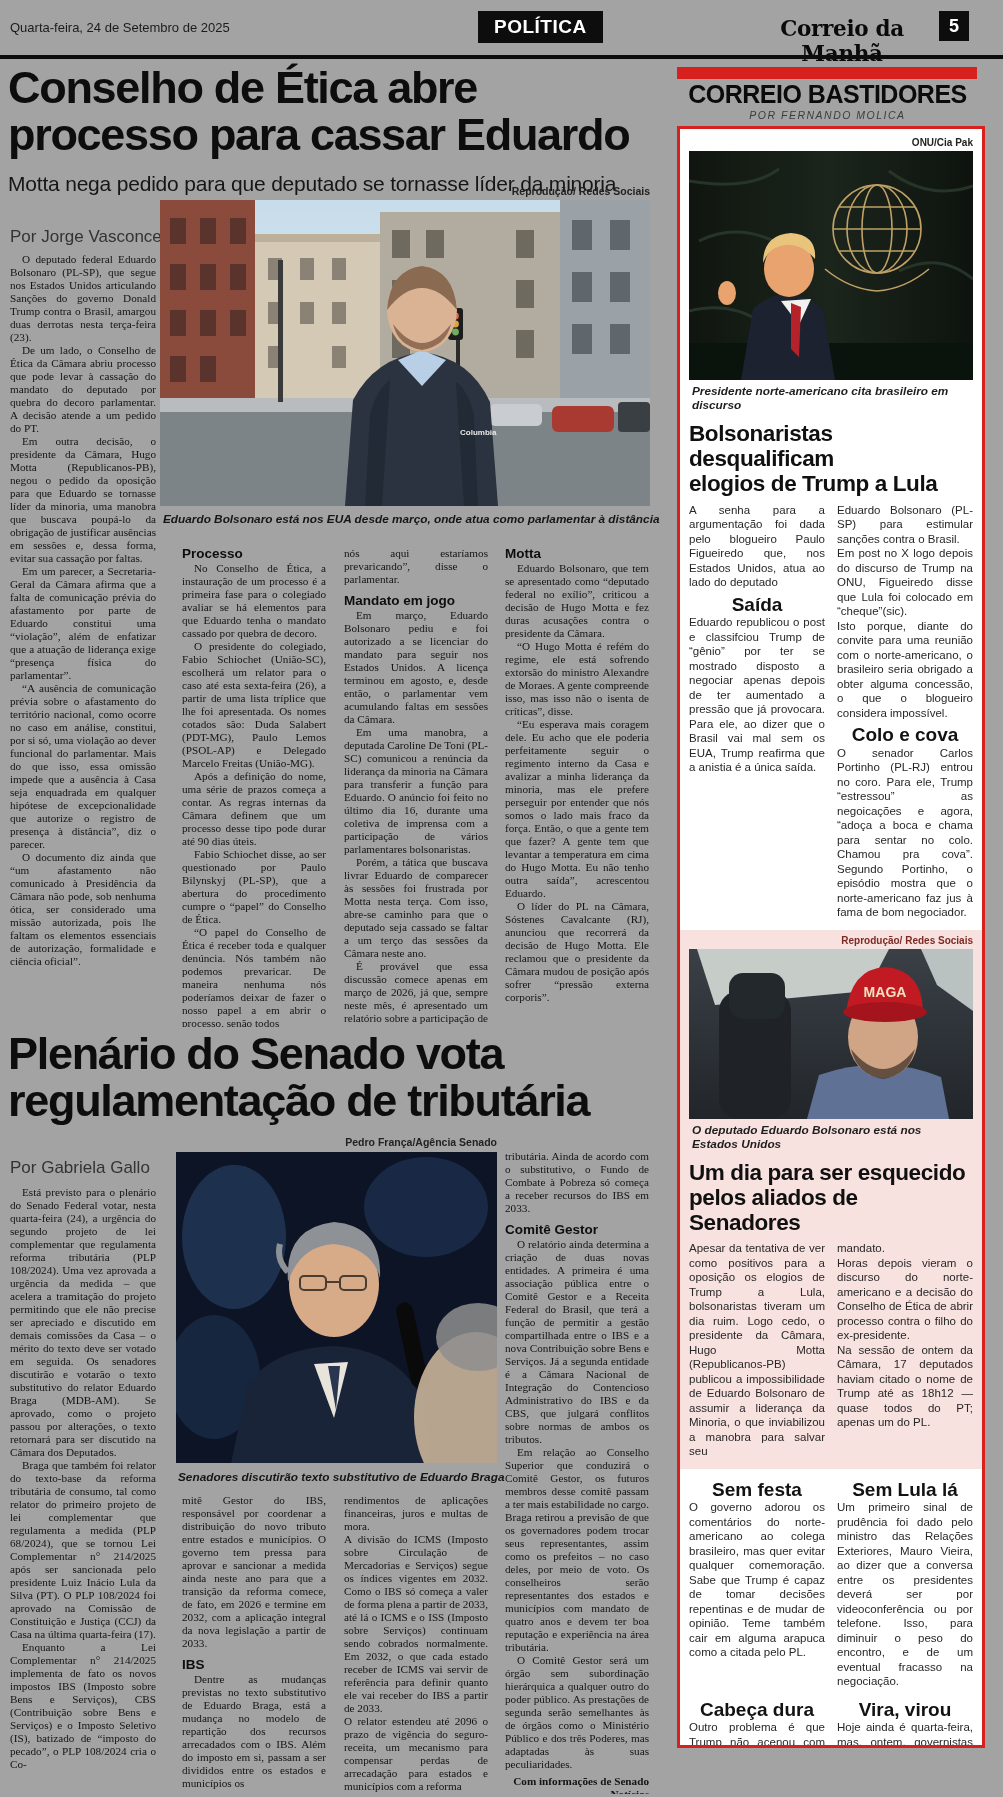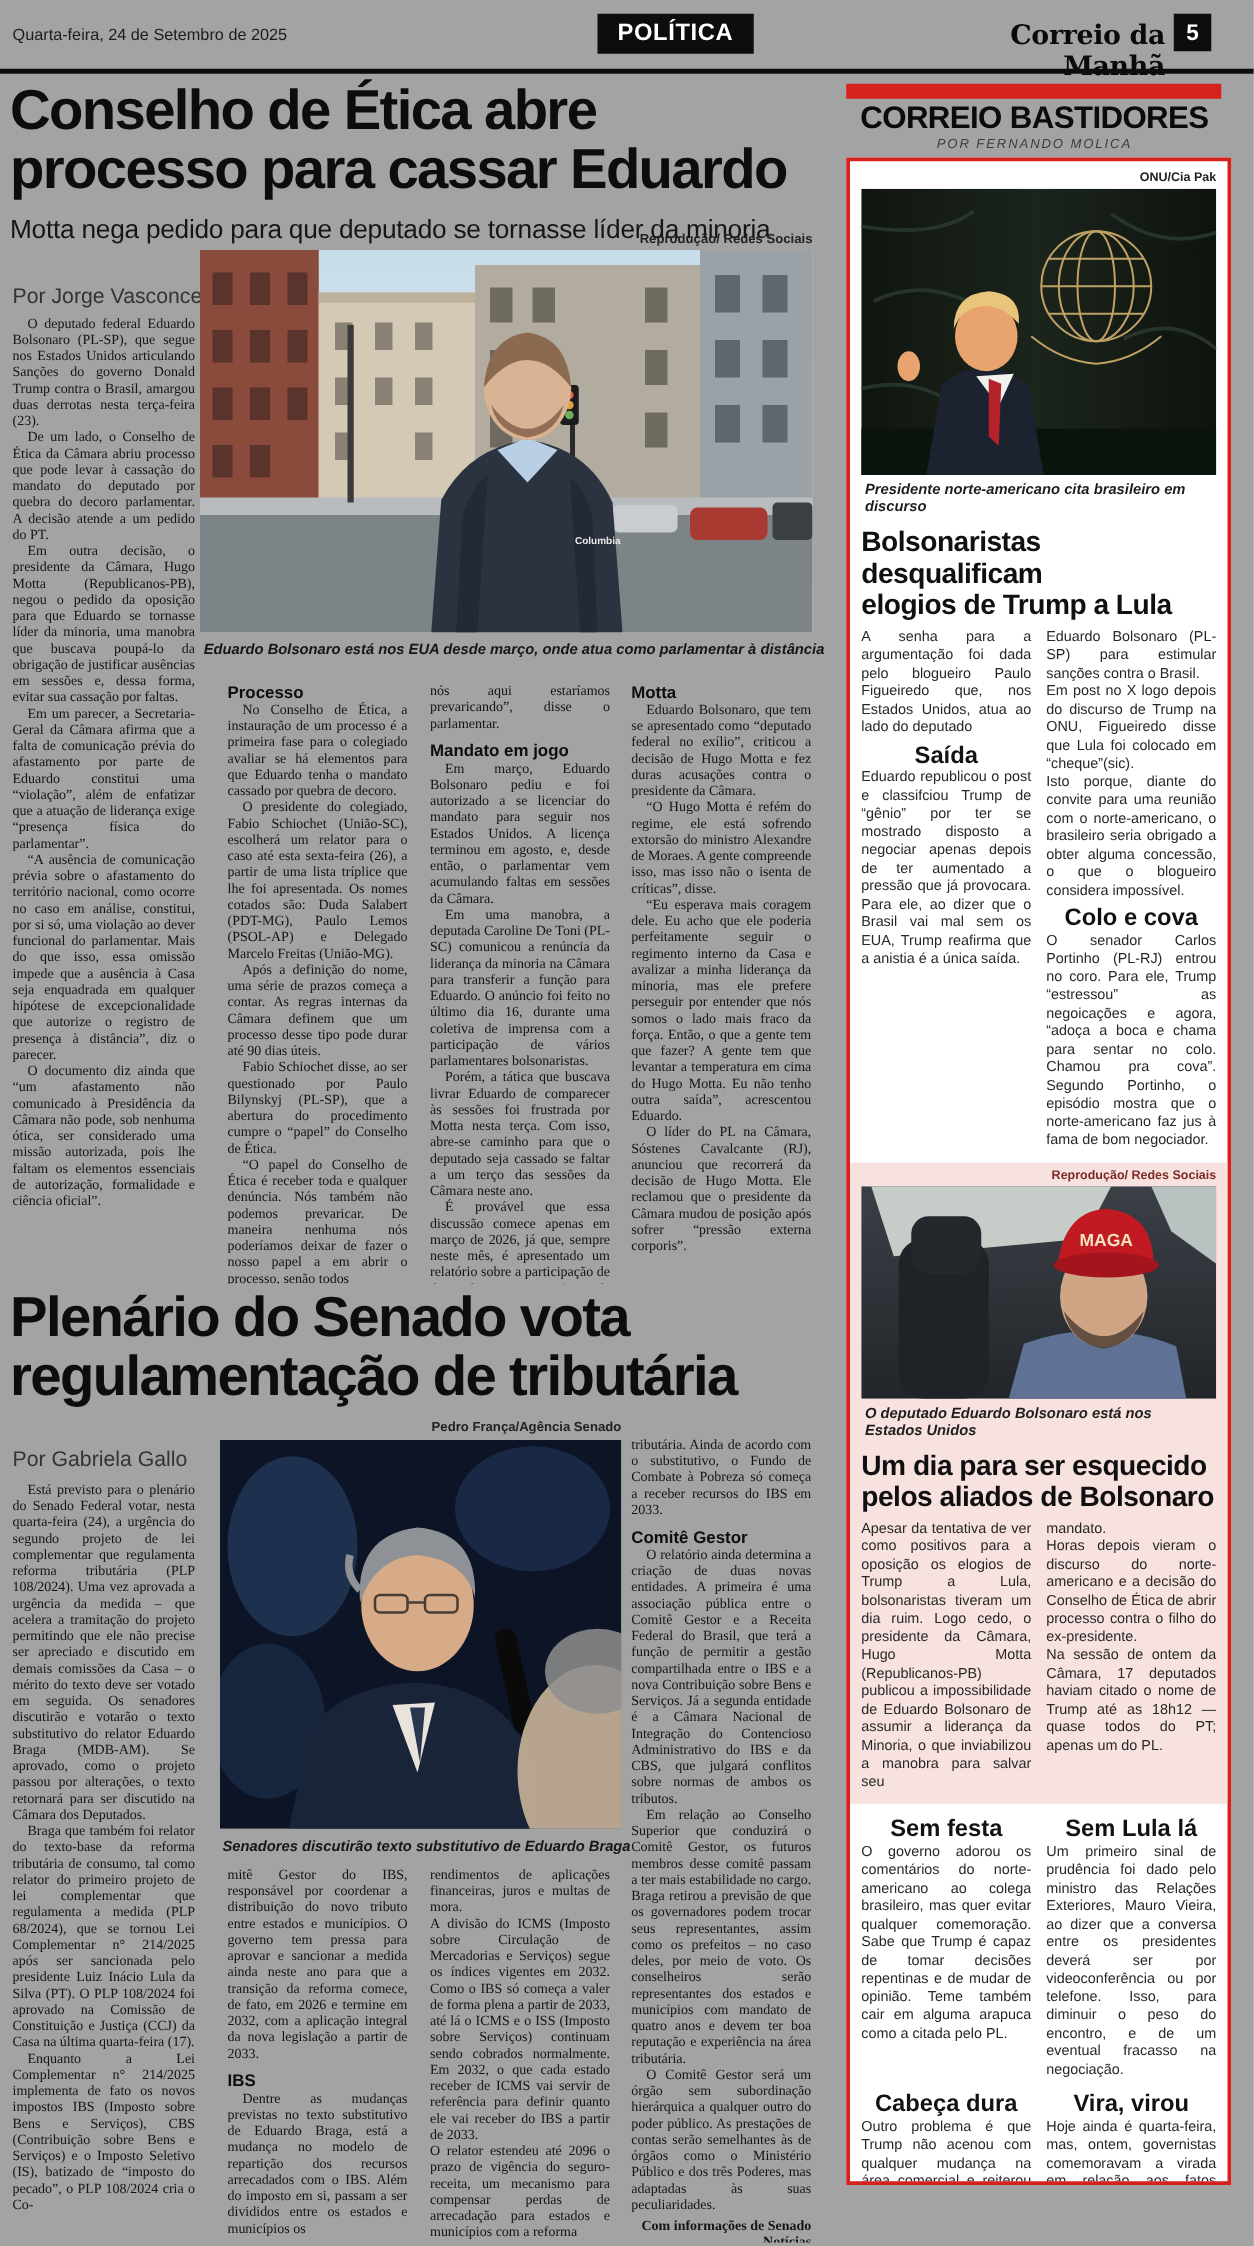--- a/index.html
+++ b/index.html
@@ -6,21 +6,21 @@
   html,body{margin:0;padding:0;background:#e9e9e9;}
   .page{position:relative;width:1003px;height:1797px;background:#a3a3a3;margin:0 auto;
         font-family:"Liberation Sans",sans-serif;color:#111;overflow:hidden;padding-left:20px;}
   .abs{position:absolute;}
 
   
   .hdr-date{font-size:13px;color:#1c1c1c;}
   .section-box{background:#0d0d0d;color:#fff;font-weight:bold;font-size:19px;
                padding:5px 16px;letter-spacing:.5px;}
   .masthead{font-family:"DejaVu Serif",serif;font-weight:bold;font-size:21.5px;
-            letter-spacing:-.3px;color:#0a0a0a;text-align:right;}
+            letter-spacing:-.3px;color:#0a0a0a;text-align:center;}
   .pagenum{background:#0d0d0d;color:#fff;font-weight:bold;font-size:18px;width:30px;height:30px;
            display:flex;align-items:center;justify-content:center;}
   .hdr-rule{background:#0d0d0d;}
 
   
   .headline{font-weight:bold;font-size:45px;line-height:1.05;letter-spacing:-1.3px;
             color:var(--ink);white-space:pre-line;}
   .subhead{font-size:21px;letter-spacing:-.2px;color:#161616;}
   .byline{font-size:17px;color:#333;}
   .credit{font-size:10.5px;font-weight:bold;color:#222;text-align:right;}
@@ -244,21 +244,21 @@
     </div>
 
   <div class="abs serif-col" style="left:505px;top:1150px;width:144px;height:644px;">
     <div>
         <p class="cont">tributária. Ainda de acordo com o substitutivo, o Fundo de Combate à Pobreza só começa a receber recursos do IBS em 2033.</p>
       </div>
     <h3 class="col-head">Comitê Gestor</h3>
     <div>
         <p>O relatório ainda determina a criação de duas novas entidades. A primeira é uma associação pública entre o Comitê Gestor e a Receita Federal do Brasil, que terá a função de permitir a gestão compartilhada entre o IBS e a nova Contribuição sobre Bens e Serviços. Já a segunda entidade é a Câmara Nacional de Integração do Contencioso Administrativo do IBS e da CBS, que julgará conflitos sobre normas de ambos os tributos.</p>
         <p>Em relação ao Conselho Superior que conduzirá o Comitê Gestor, os futuros membros desse comitê passam a ter mais estabilidade no cargo. Braga retirou a previsão de que os governadores podem trocar seus representantes, assim como os prefeitos – no caso deles, por meio de voto. Os conselheiros serão representantes dos estados e municípios com mandato de quatro anos e devem ter boa reputação e experiência na área tributária.</p>
-        <p>O Comitê Gestor será um órgão sem subordinação hierárquica a qualquer outro do poder público. As prestações de contas serão semelhantes às de órgãos como o Ministério Público e dos três Poderes, mas adaptadas às suas peculiaridades.</p>
+        <p>O Comitê Gestor será um órgão sem subordinação hierárquica a qualquer outro do poder público. As prestações de segunda serão semelhantes às de órgãos como o Ministério Público e dos três Poderes, mas adaptadas às suas peculiaridades.</p>
       </div>
     <p class="credit-note">Com informações de Senado Notícias</p>
   </div>
 
   <div class="abs sb-redbar" style="left:677px;top:67px;width:300px;height:12px;"></div>
   <div class="abs sb-title" style="left:670px;top:80px;width:315px;">CORREIO BASTIDORES</div>
   <div class="abs sb-sub" style="left:670px;top:109px;width:315px;">POR FERNANDO MOLICA</div>
 
   <div class="abs sb-box" style="left:677px;top:126px;width:308px;height:1622px;">
 
@@ -342,21 +342,21 @@
         <rect x="40" y="24" width="56" height="46" rx="14" fill="#23282c"></rect>
         <path d="M118,170 L130,126 Q192,104 252,128 L260,170 Z" fill="#5f7296"></path>
         <ellipse cx="194" cy="88" rx="35" ry="41" fill="#cfa586"></ellipse>
         <path d="M162,100 Q194,140 226,100 Q220,126 194,130 Q168,126 162,100 Z" fill="#4a3a2e" opacity=".8"></path>
         <path d="M157,64 Q162,20 196,18 Q233,21 234,62 Q196,46 157,64 Z" fill="#c11a22"></path>
         <ellipse cx="196" cy="63" rx="42" ry="10" fill="#a3141c"></ellipse>
         <text x="196" y="48" text-anchor="middle" font-size="14" font-weight="bold" fill="#f3e2c0">MAGA</text>
       </svg>
       <div class="sb-caption">O deputado Eduardo Bolsonaro está nos Estados Unidos</div>
       <div class="sb-headline">Um dia para ser esquecido
-pelos aliados de Bolsonaro</div>
+pelos aliados de Senadores</div>
       <div class="sb-cols">
         <div class="sb-cell">
             <p>Apesar da tentativa de ver como positivos para a oposição os elogios de Trump a Lula, bolsonaristas tiveram um dia ruim. Logo cedo, o presidente da Câmara, Hugo Motta (Republicanos-PB) publicou a impossibilidade de Eduardo Bolsonaro de assumir a liderança da Minoria, o que inviabilizou a manobra para salvar seu</p>
           </div>
         <div class="sb-cell">
             <p>mandato.</p>
             <p>Horas depois vieram o discurso do norte-americano e a decisão do Conselho de Ética de abrir processo contra o filho do ex-presidente.</p>
             <p>Na sessão de ontem da Câmara, 17 deputados haviam citado o nome de Trump até as 18h12 — quase todos do PT; apenas um do PL.</p>
           </div>
       </div>

